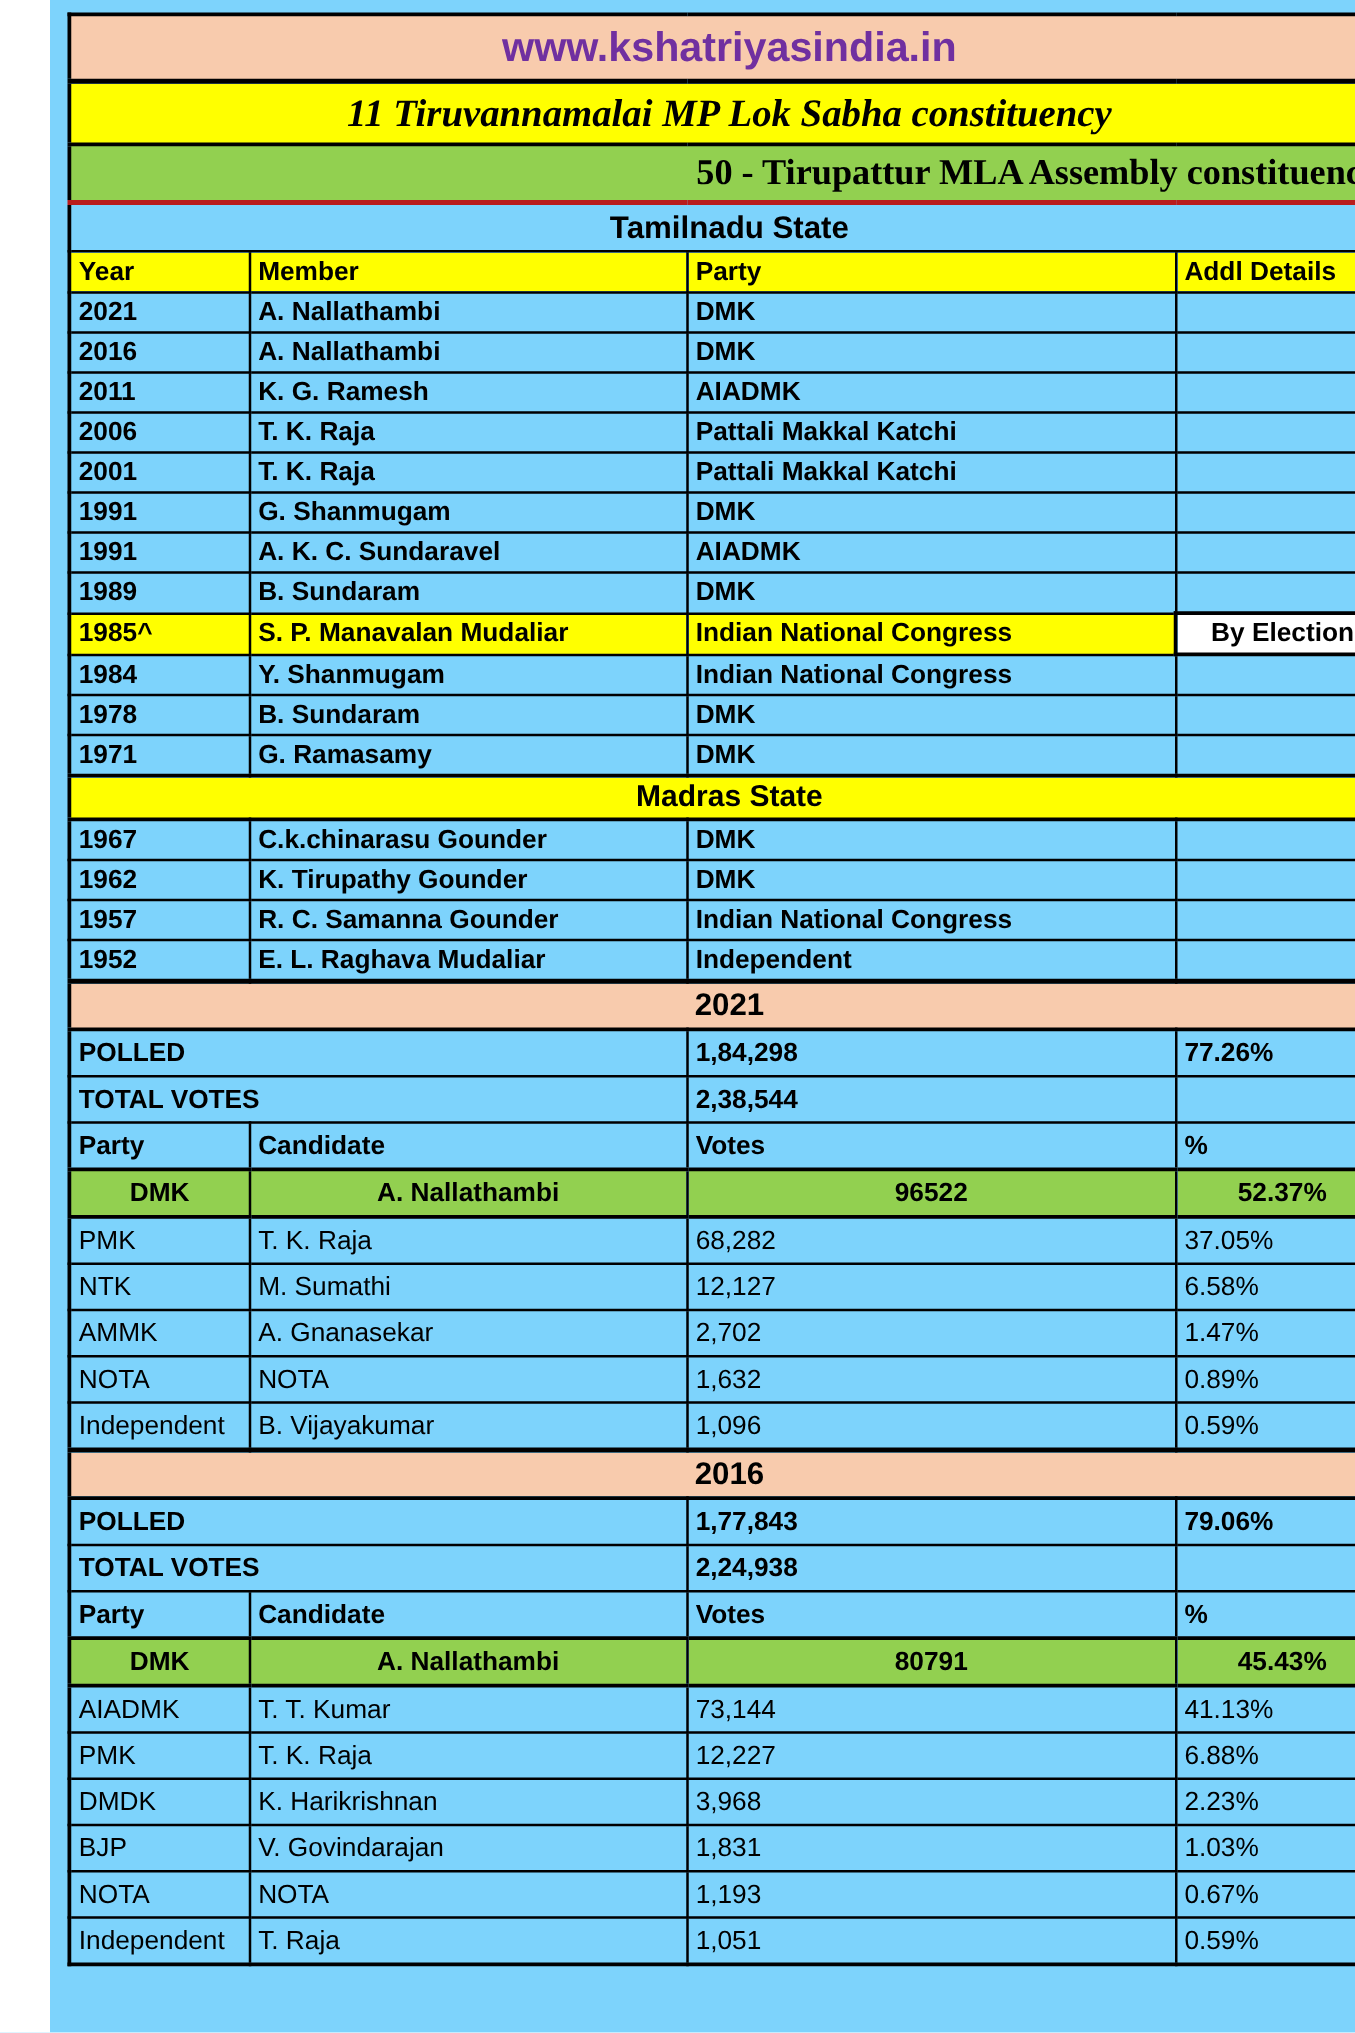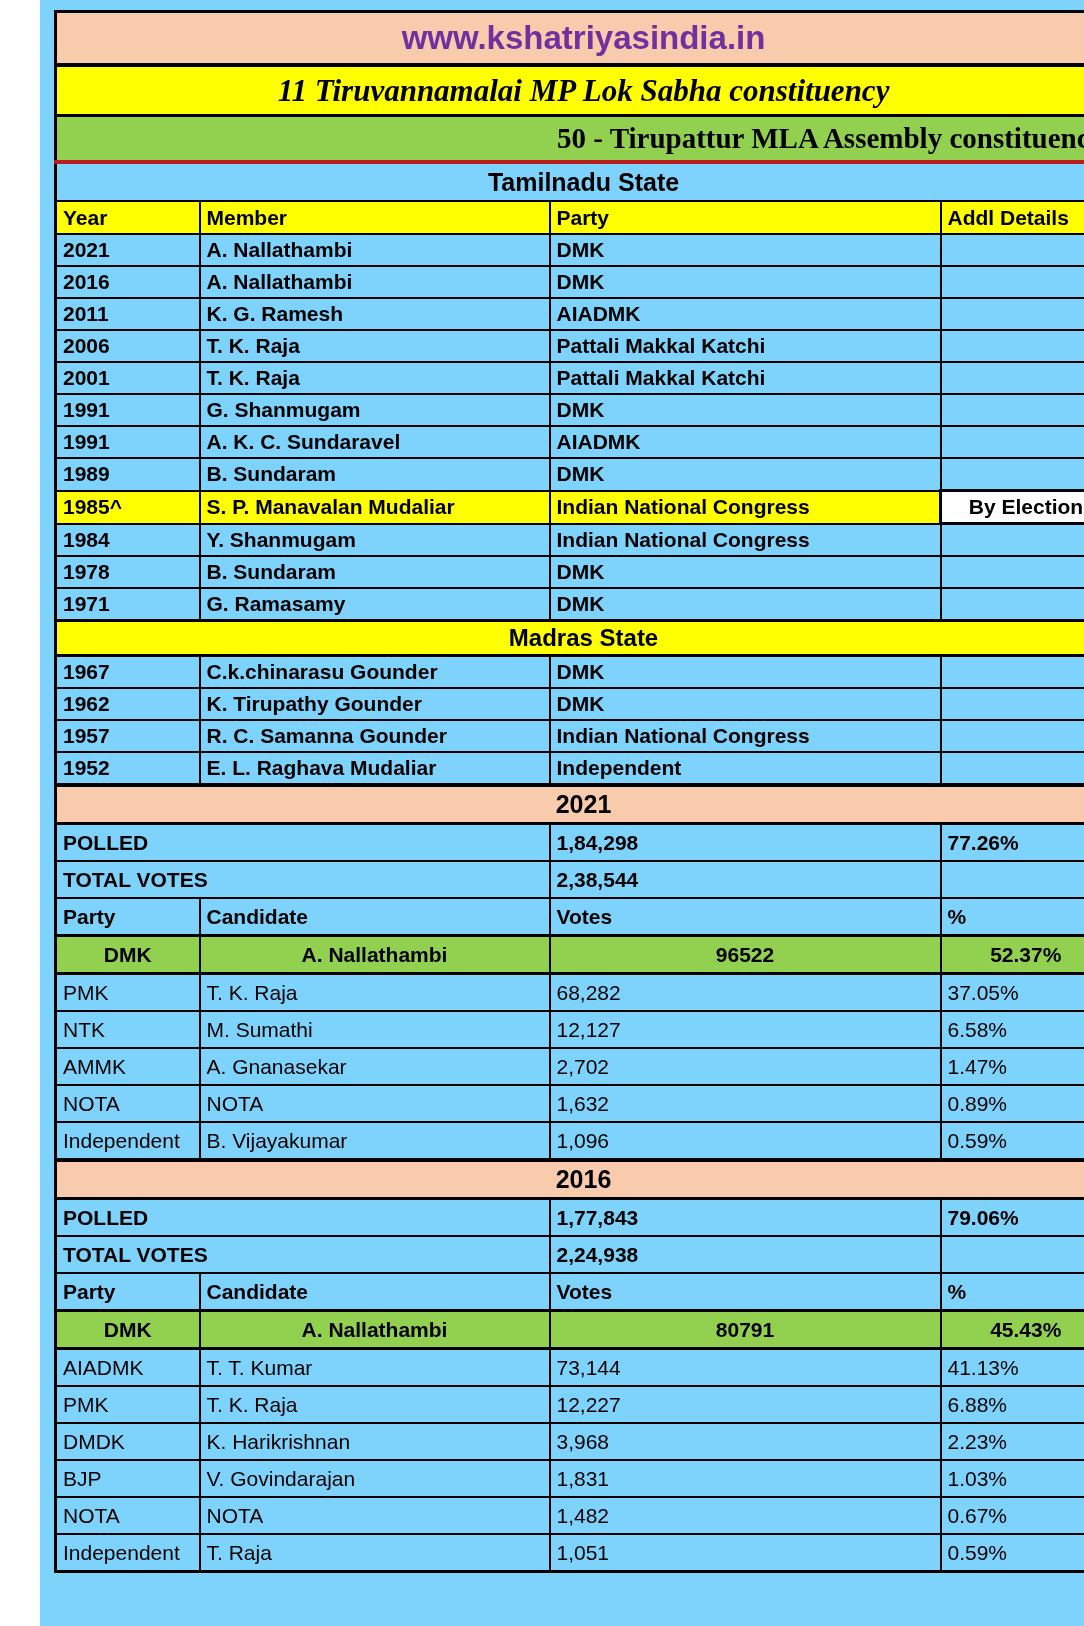--- a/index.html
+++ b/index.html
@@ -292,21 +292,21 @@
   </tr>
   <tr class="r-res cand">
     <td>BJP</td>
     <td>V. Govindarajan</td>
     <td class="c">1,831</td>
     <td class="c">1.03%</td>
   </tr>
   <tr class="r-res cand">
     <td>NOTA</td>
     <td>NOTA</td>
-    <td class="c">1,482</td>
+    <td class="c">1,193</td>
     <td class="c">0.67%</td>
   </tr>
   <tr class="r-res cand">
     <td>Independent</td>
     <td>T. Raja</td>
     <td class="c">1,051</td>
     <td class="c">0.59%</td>
   </tr>
 </tbody>
     </table>

